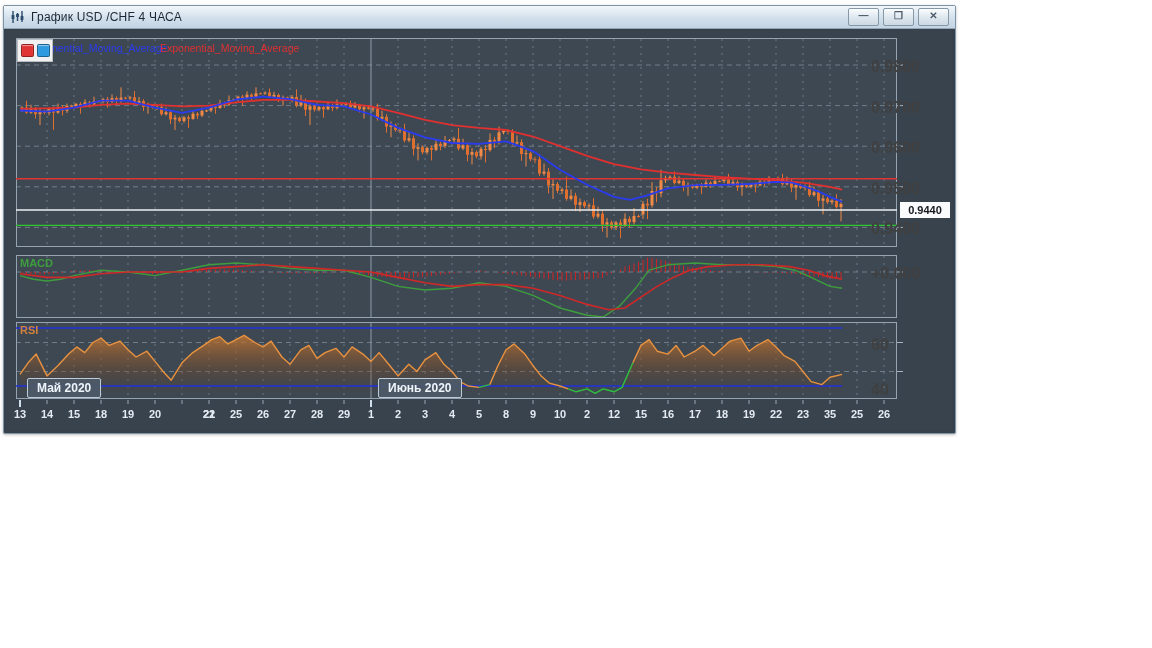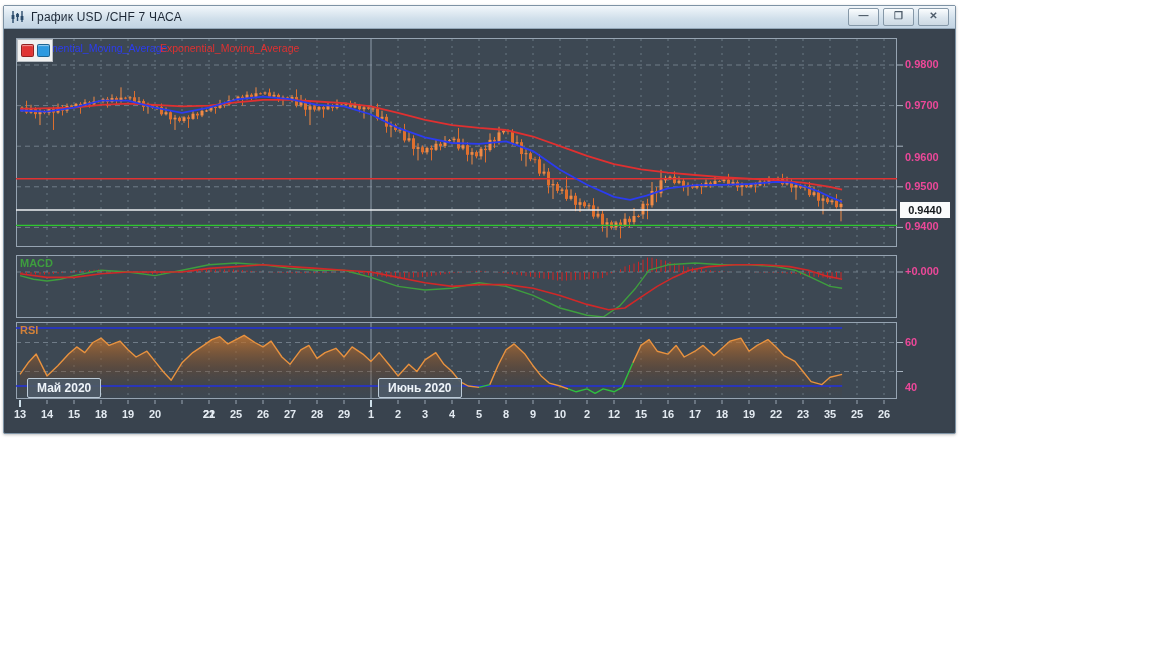--- a/index.html
+++ b/index.html
@@ -30,22 +30,22 @@
   #chart-svg{position:absolute;left:0;top:0;z-index:3;pointer-events:none;}
 
   
   .lg-text{position:absolute;top:42px;font-size:10.5px;z-index:4;white-space:pre;}
   .lg-box{position:absolute;left:17px;top:39px;width:34px;height:21px;
        background:#f1f1f1;border:1px solid #b9bec3;z-index:5;display:flex;
        align-items:center;justify-content:center;gap:3px;}
   .lg-sq{width:11px;height:11px;border-radius:2px;border:1px solid rgba(0,0,0,.35);
        box-shadow:inset 0 1px 1px rgba(255,255,255,.5);}
   .pane-label{position:absolute;font-size:11px;font-weight:bold;z-index:4;}
-  .plabel{position:absolute;left:905px;font-size:11px;font-weight:600;
-       color:#ec4899;z-index:4;}
+  .plabel{position:absolute;left:871px;font-size:16px;font-weight:600;
+       color:#404040;z-index:4;}
   .dlabel{position:absolute;top:408px;font-size:11px;font-weight:600;
        color:#e3eaf1;transform:translateX(-50%);z-index:4;}
   .tag{position:absolute;left:900px;width:50px;height:16px;background:#fafbfc;
        color:#14181c;font-size:11px;text-align:center;line-height:16px;z-index:5;}
   .mbox{position:absolute;top:378px;height:20px;line-height:18px;padding:0 9px;
        background:rgba(77,90,103,.92);border:1px solid #bccbd8;border-radius:2px;
        color:#eef4f9;font-size:12px;font-weight:bold;z-index:5;box-sizing:border-box;}
 </style>
 </head>
 <body>
@@ -61,21 +61,21 @@
               <line x1="7.5" y1="3" x2="7.5" y2="11"></line>
               <line x1="12" y1="1" x2="12" y2="12"></line>
           </g>
           <g fill="#2a4a6a">
             <rect x="1.6" y="5" width="2.8" height="4"></rect>
               <rect x="6.1" y="4" width="2.8" height="3"></rect>
               <rect x="10.6" y="6" width="2.8" height="4"></rect>
           </g>
         </svg>
       </span>
-      <span class="title">График USD /CHF  7 ЧАСА</span>
+      <span class="title">График USD /CHF  4 ЧАСА</span>
       <span class="winbtns">
         <span class="wbtn">—</span>
         <span class="wbtn">❐</span>
         <span class="wbtn">✕</span>
       </span>
     </div>
     <div class="client"></div>
   </div>
 
   <div class="panel" id="panel-main" style="left:16px;top:38px;width:881px;height:209px;"></div>
@@ -822,21 +822,21 @@
     <span class="lg-sq" id="lg-sq-red" style="background: rgb(224, 52, 52);"></span>
     <span class="lg-sq" id="lg-sq-blue" style="background: rgb(46, 154, 224);"></span>
   </span>
 
   <span class="pane-label" id="macd-label" style="left: 20px; top: 257px; color: rgb(62, 158, 62);">MACD</span>
   <span class="pane-label" id="rsi-label" style="left: 20px; top: 324px; color: rgb(208, 129, 58);">RSI</span>
 
   <div id="labels">
       <span class="plabel" style="top: 58px;">0.9800</span>
       <span class="plabel" style="top: 98.6px;">0.9700</span>
-      <span class="plabel" style="top: 139.2px; margin-top: 12px;">0.9600</span>
+      <span class="plabel" style="top: 139.2px;">0.9600</span>
       <span class="plabel" style="top: 179.8px;">0.9500</span>
       <span class="plabel" style="top: 220.4px;">0.9400</span>
       <span class="plabel" style="top: 265px;">+0.000</span>
       <span class="plabel" style="top: 335.5px;">60</span>
       <span class="plabel" style="top: 364.5px; margin-top: 16px;">40</span>
       <span class="dlabel" style="left: 20px;">13</span>
       <span class="dlabel" style="left: 47px;">14</span>
       <span class="dlabel" style="left: 74px;">15</span>
       <span class="dlabel" style="left: 101px;">18</span>
       <span class="dlabel" style="left: 128px;">19</span>

